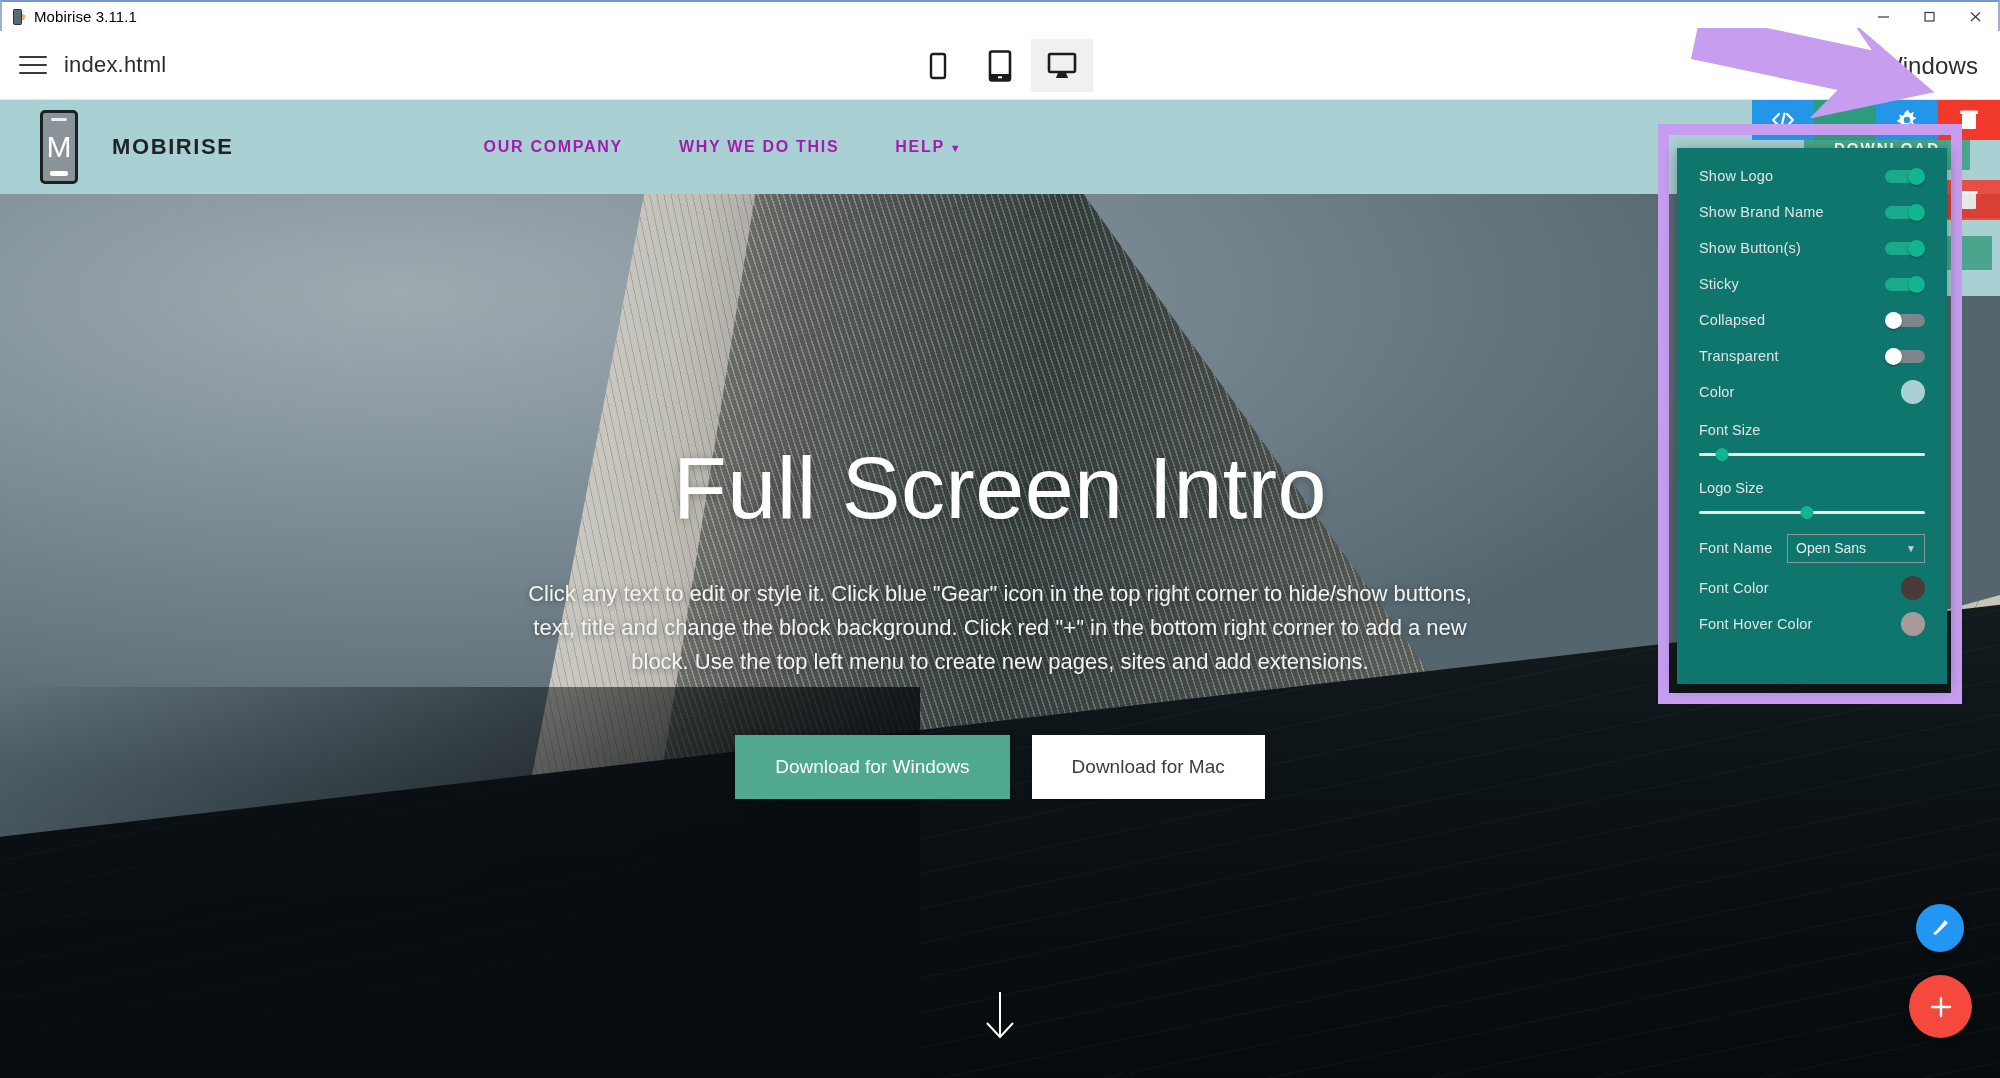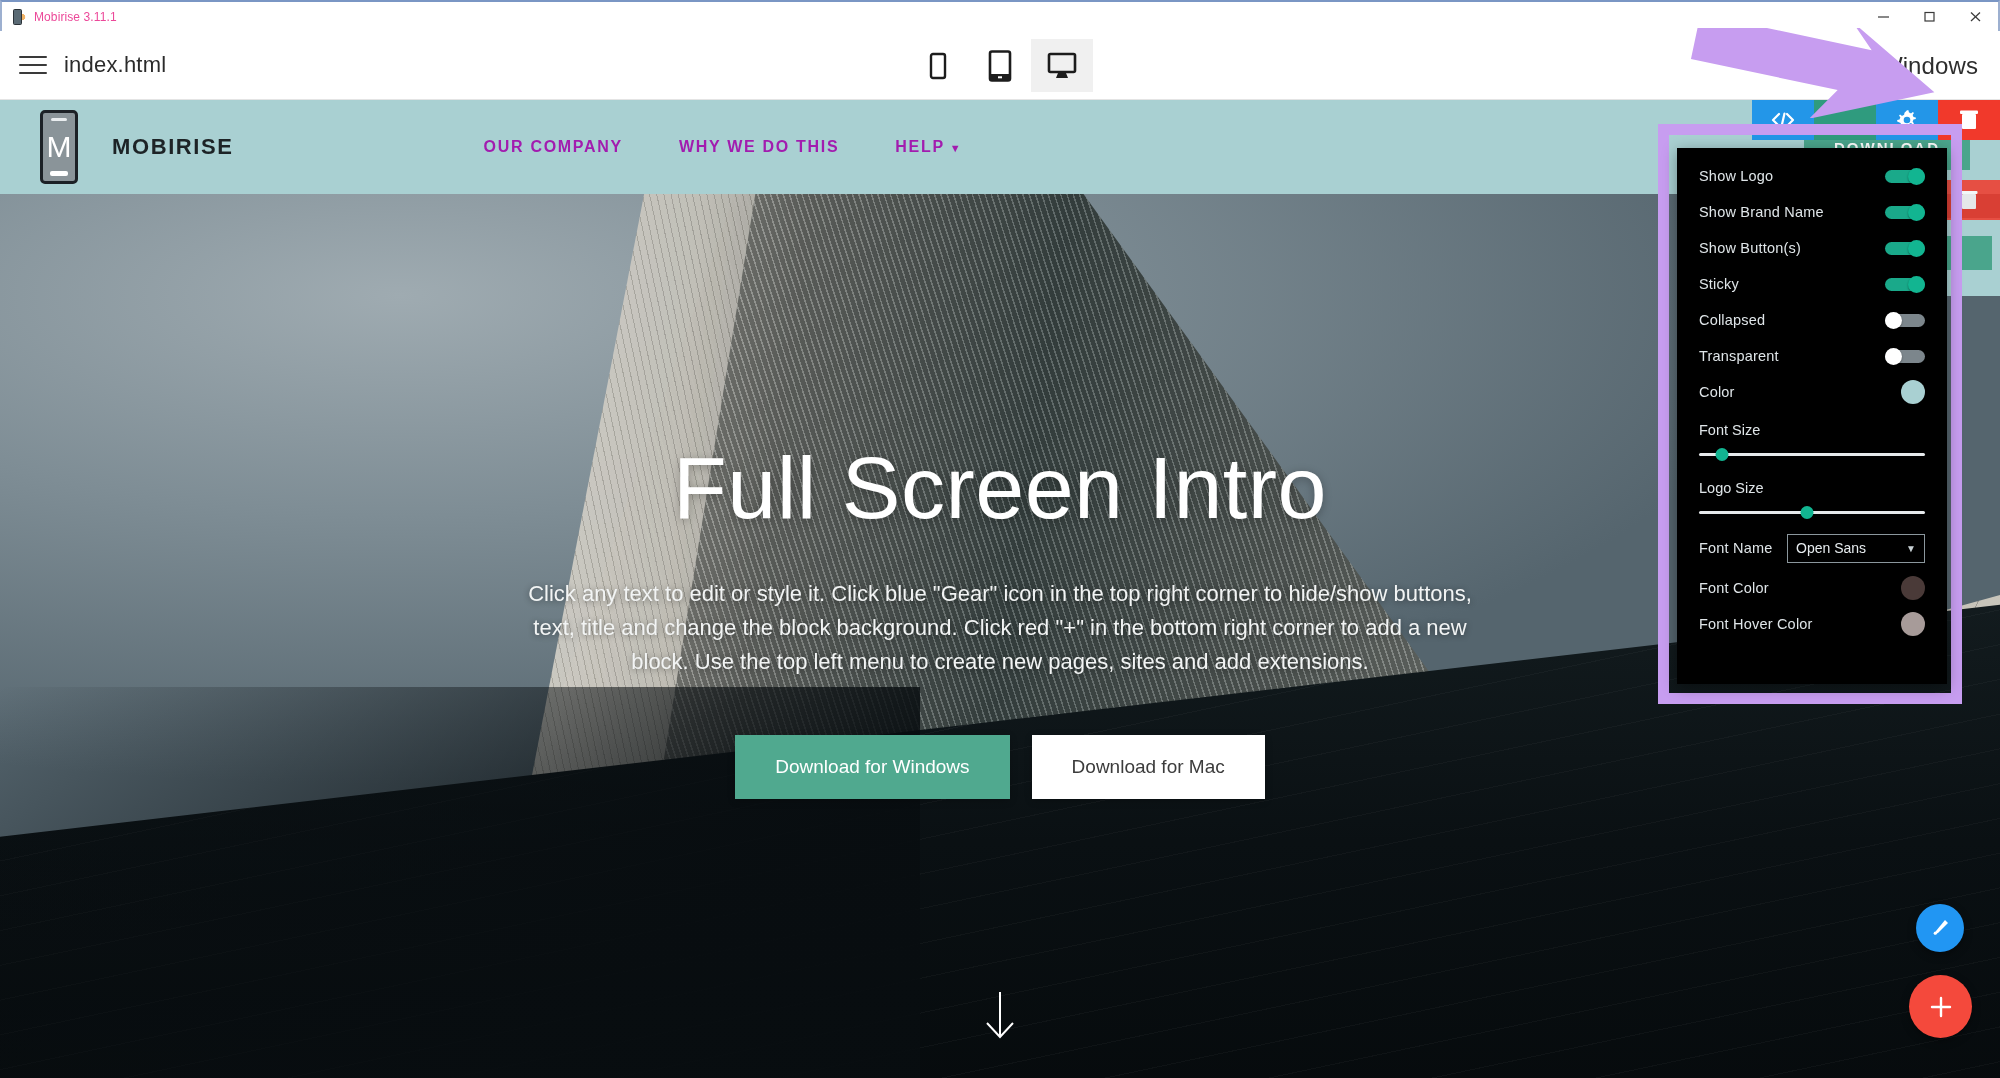--- a/index.html
+++ b/index.html
@@ -27,21 +27,21 @@
   }
   .tb-icon .phone {
     position: absolute; left: 2px; top: 0px; width: 9px; height: 16px;
     background: #5a6a74; border: 1.5px solid #2b3238; border-radius: 1.5px;
   }
   .tb-icon .sun {
     position: absolute; left: 9px; top: 3px; width: 8px; height: 10px;
     background: radial-gradient(circle at 30% 50%, #f0b265 0 40%, transparent 42%);
   }
   .tb-title {
-    font-size: 12px; color: #ec4899; letter-spacing: .1px;
+    font-size: 15px; color: #000000; letter-spacing: .1px;
     white-space: nowrap;
   }
   .win-controls {
     margin-left: auto; display: flex; height: 31px;
   }
   .win-btn {
     width: 46px; height: 31px; display: flex; align-items: center; justify-content: center;
     color: #333; font-size: 15px; line-height: 1;
   }
   .win-btn svg { display: block; }
@@ -252,21 +252,21 @@
   }
 
   
   .panel-frame {
     position: absolute; left: 1658px; top: 124px; width: 304px; height: 580px;
     border: 11px solid #c79df0; z-index: 20;
     background: transparent;
   }
   .panel {
     position: absolute; left: 1677px; top: 148px; width: 270px; height: 536px;
-    background: #000000; z-index: 21;
+    background: #0f766e; z-index: 21;
     padding: 10px 22px 0 22px; color: #e2e7ea;
     box-shadow: 0 3px 14px rgba(0,0,0,.35);
   }
   .prow {
     height: 36px; display: flex; align-items: center; justify-content: space-between;
   }
   .plabel2 { font-size: 14.5px; color: #dfe5e8; letter-spacing: .2px; white-space: nowrap; }
 
   .toggle {
     position: relative; width: 40px; height: 17px; border-radius: 9px; flex: none;

